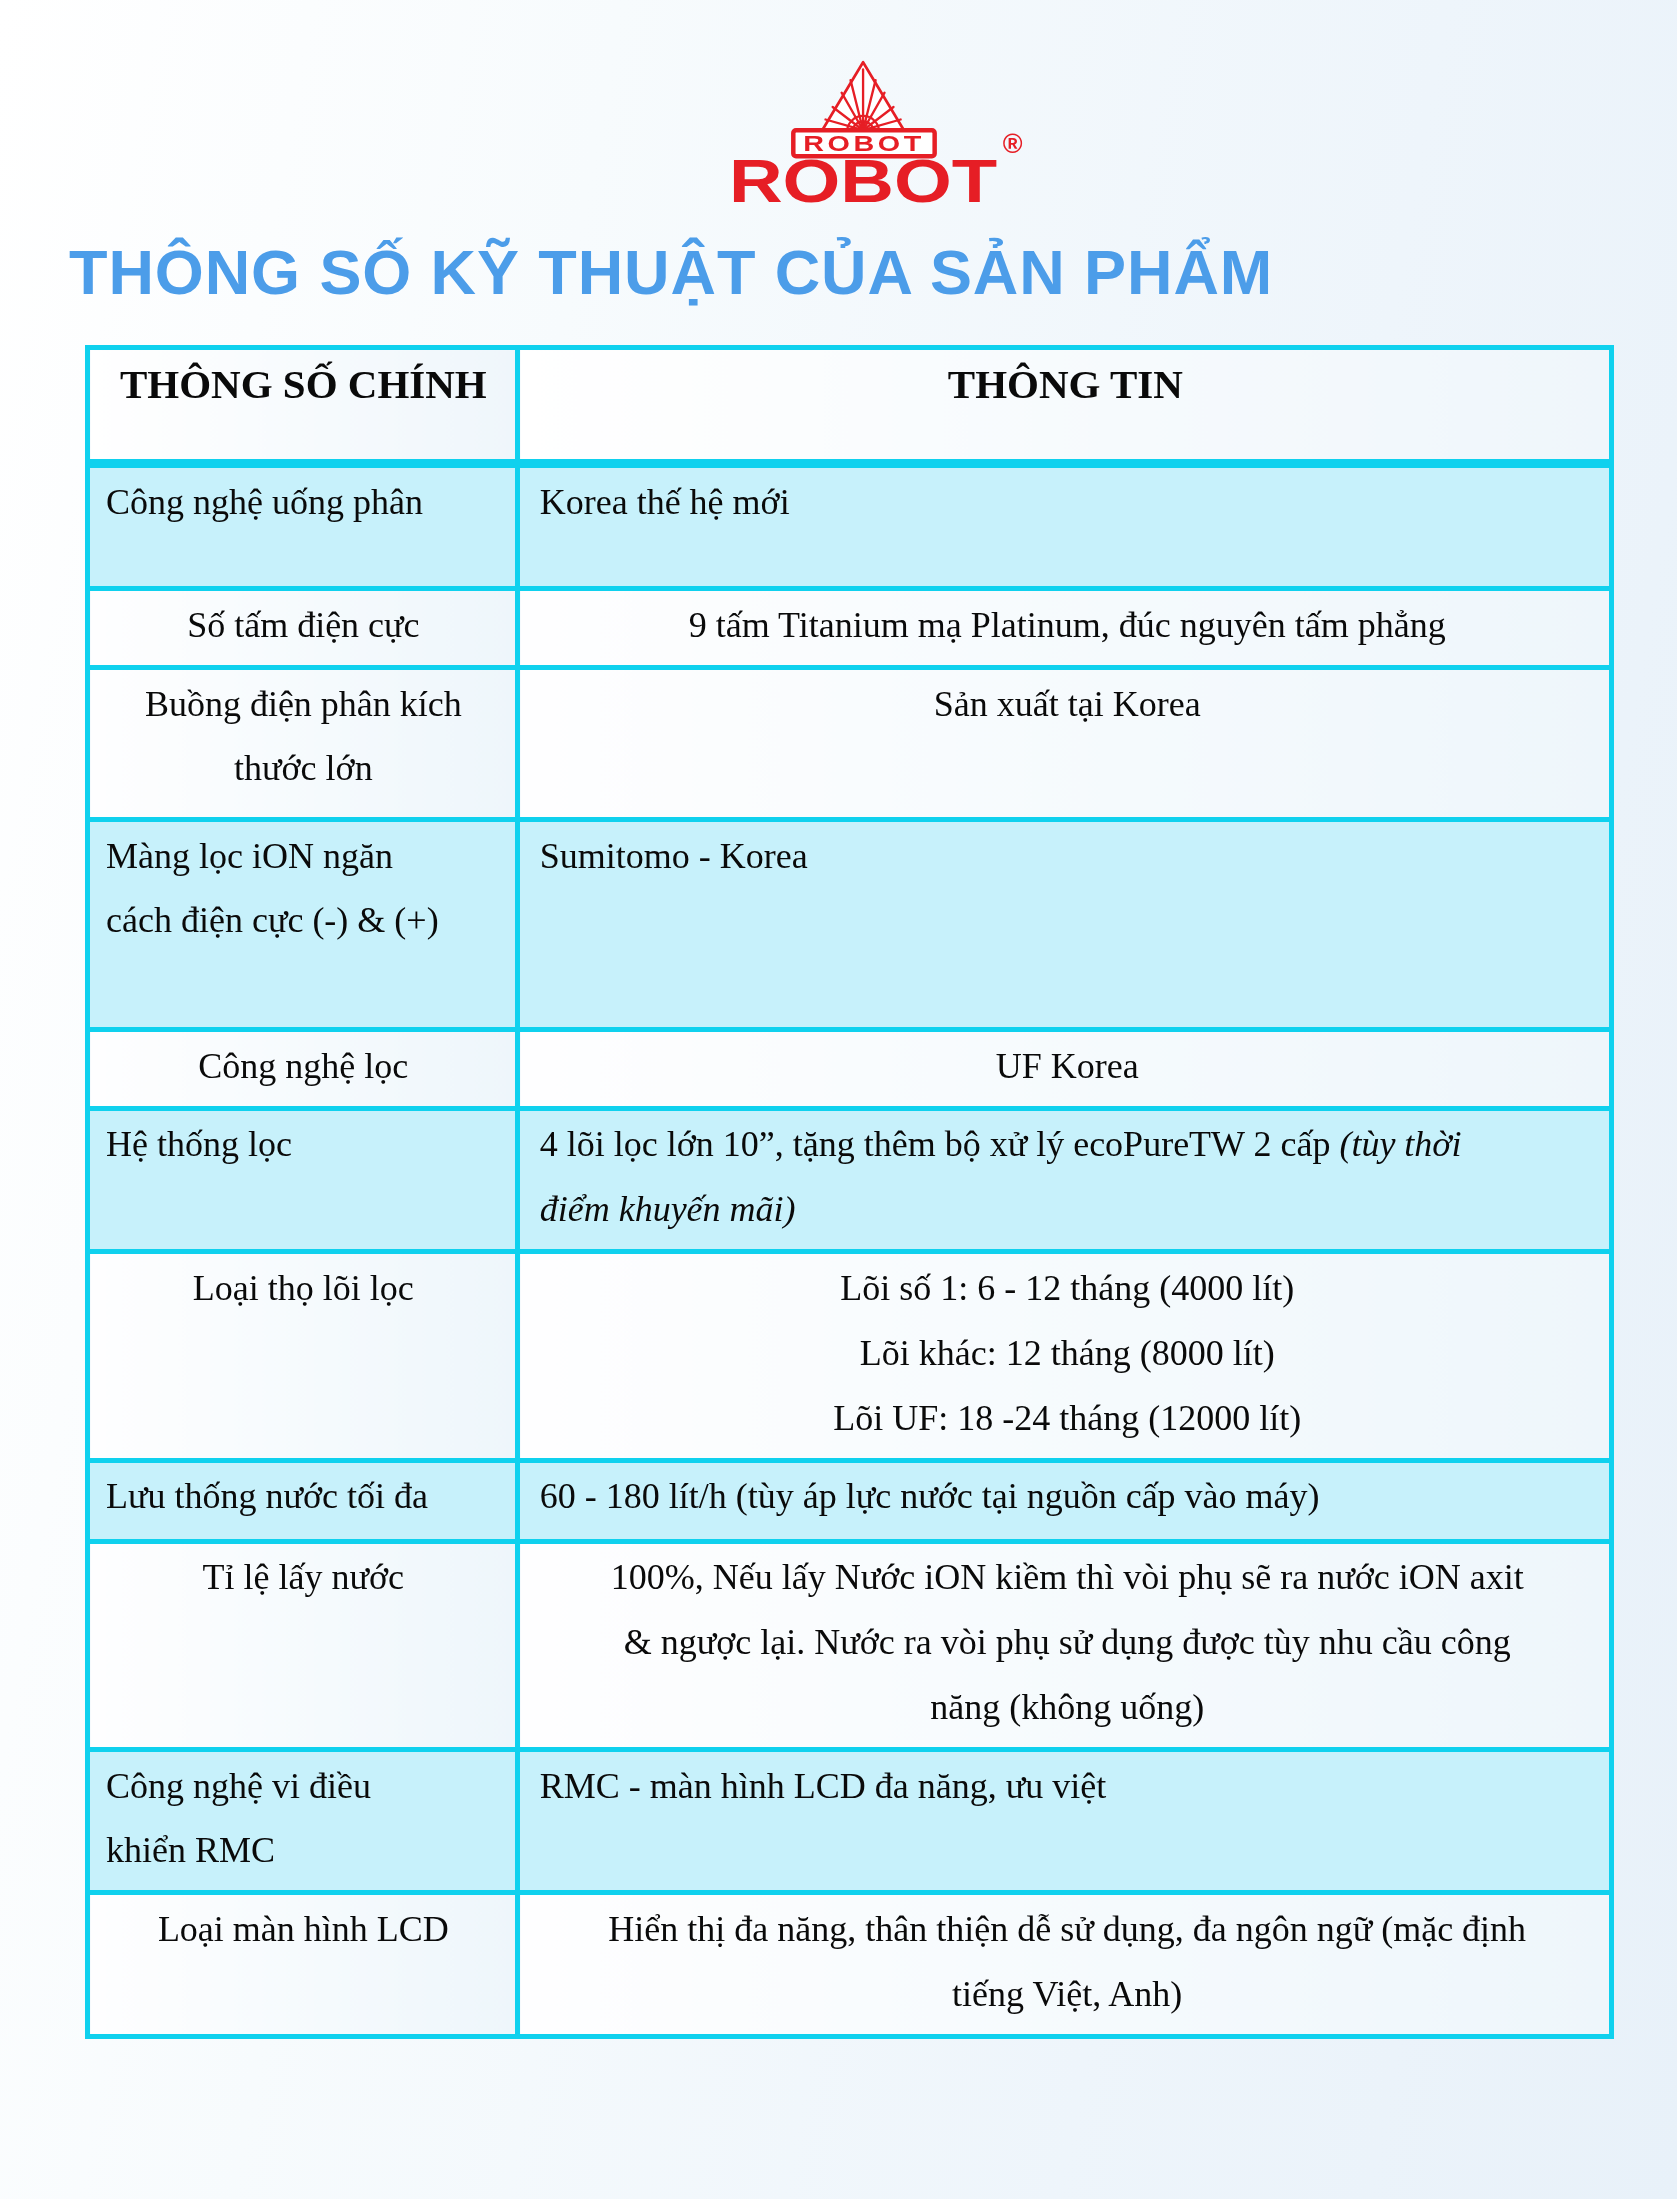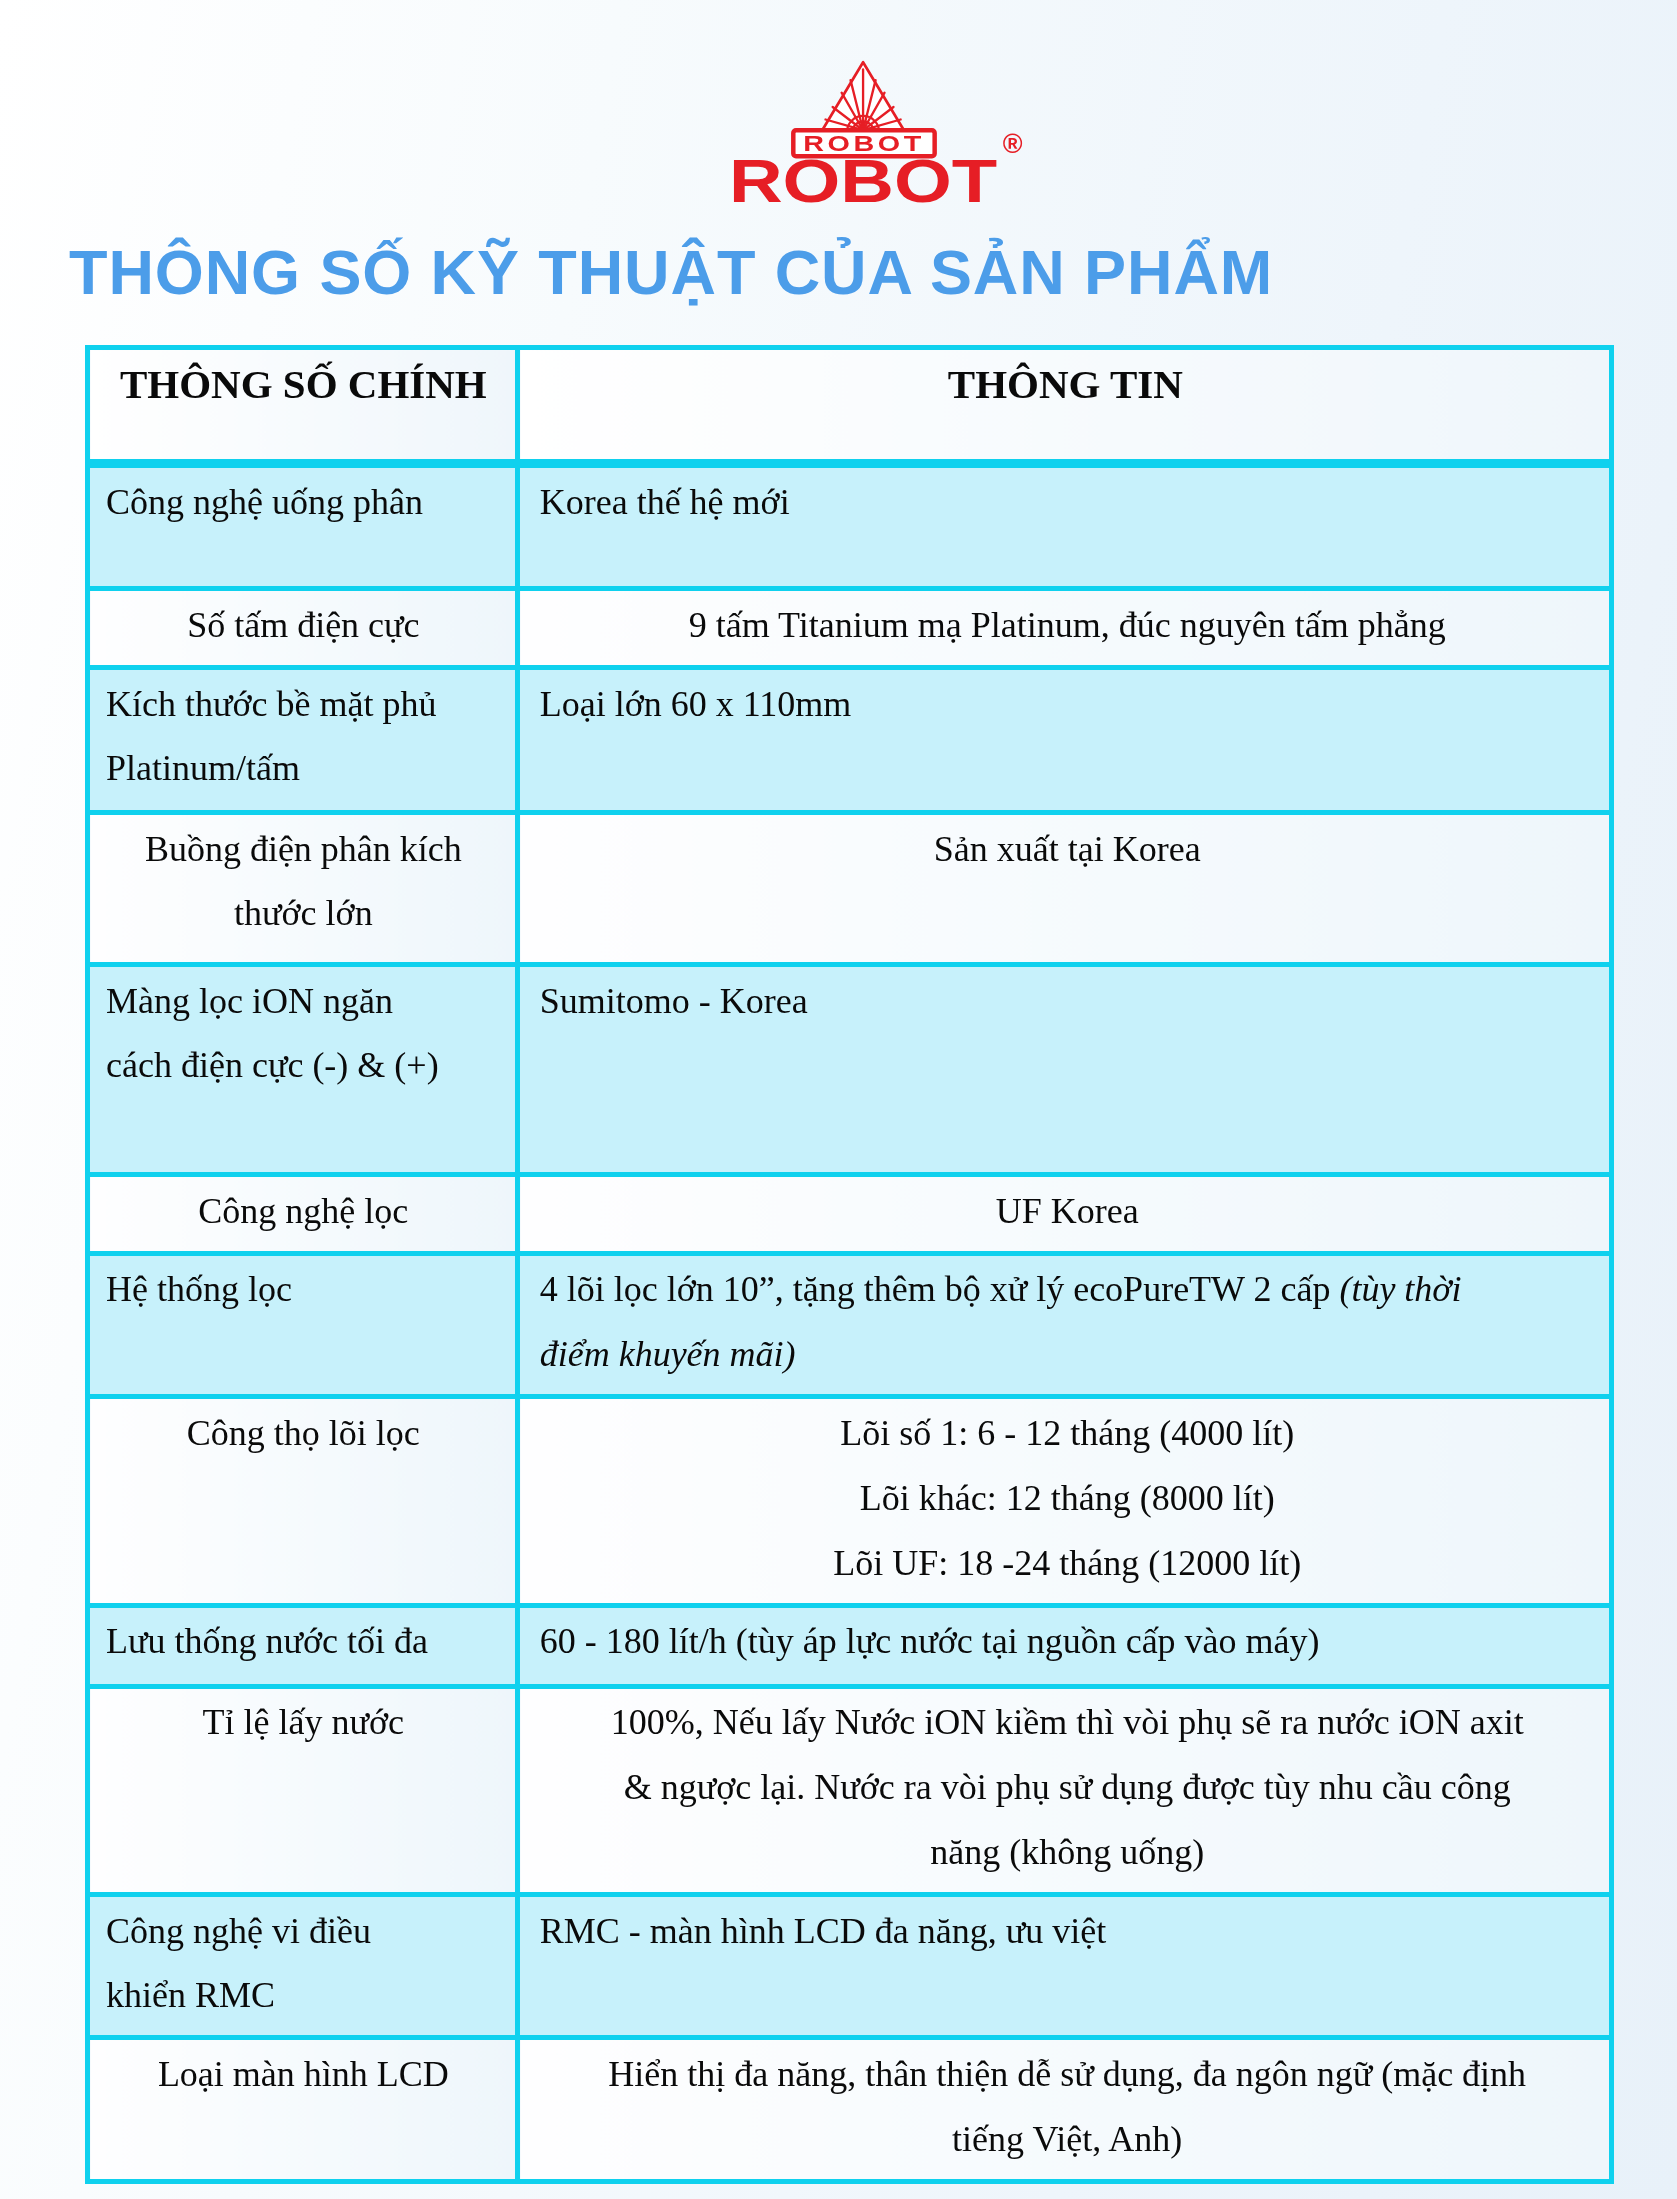--- a/index.html
+++ b/index.html
@@ -104,46 +104,41 @@
     </thead>
     <tbody>
       <tr class="cyan" style="height:125px">
         <td class="param">Công nghệ uống phân</td>
         <td class="info">Korea thế hệ mới</td>
       </tr>
       <tr class="white" style="height:73px">
         <td class="param">Số tấm điện cực</td>
         <td class="info">9 tấm Titanium mạ Platinum, đúc nguyên tấm phẳng</td>
       </tr>
-      <tr class="cyan" style="height:145px">
-        <td class="param">Kích thước bề mặt phủ
-Platinum/tấm</td>
-        <td class="info">Loại lớn 60 x 110mm</td>
-      </tr>
       <tr class="white" style="height:152px">
         <td class="param">Buồng điện phân kích
 thước lớn</td>
         <td class="info">Sản xuất tại Korea</td>
       </tr>
       <tr class="cyan" style="height:210px">
         <td class="param">Màng lọc iON ngăn
 cách điện cực (-) &amp; (+)</td>
         <td class="info">Sumitomo - Korea</td>
       </tr>
       <tr class="white" style="height:77px">
         <td class="param">Công nghệ lọc</td>
         <td class="info">UF Korea</td>
       </tr>
       <tr class="cyan" style="height:142px">
         <td class="param">Hệ thống lọc</td>
         <td class="info"><span>4 lõi lọc lớn 10”, tặng thêm bộ xử lý ecoPureTW 2 cấp </span><em class="note">(tùy thời
 điểm khuyến mãi)</em></td>
       </tr>
       <tr class="white" style="height:206px">
-        <td class="param">Công thọ lõi lọc</td>
+        <td class="param">Loại thọ lõi lọc</td>
         <td class="info">Lõi số 1: 6 - 12 tháng (4000 lít)
 Lõi khác: 12 tháng (8000 lít)
 Lõi UF: 18 -24 tháng (12000 lít)</td>
       </tr>
       <tr class="cyan" style="height:81px">
         <td class="param">Lưu thống nước tối đa</td>
         <td class="info">60 - 180 lít/h (tùy áp lực nước tại nguồn cấp vào máy)</td>
       </tr>
       <tr class="white" style="height:202px">
         <td class="param">Tỉ lệ lấy nước</td>

